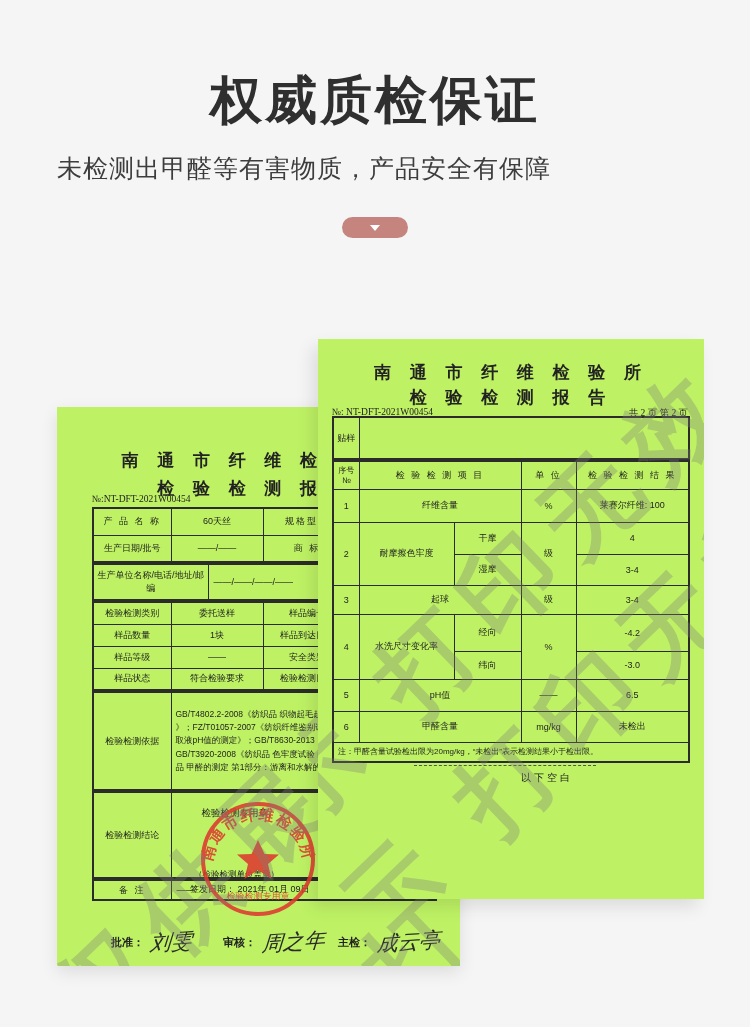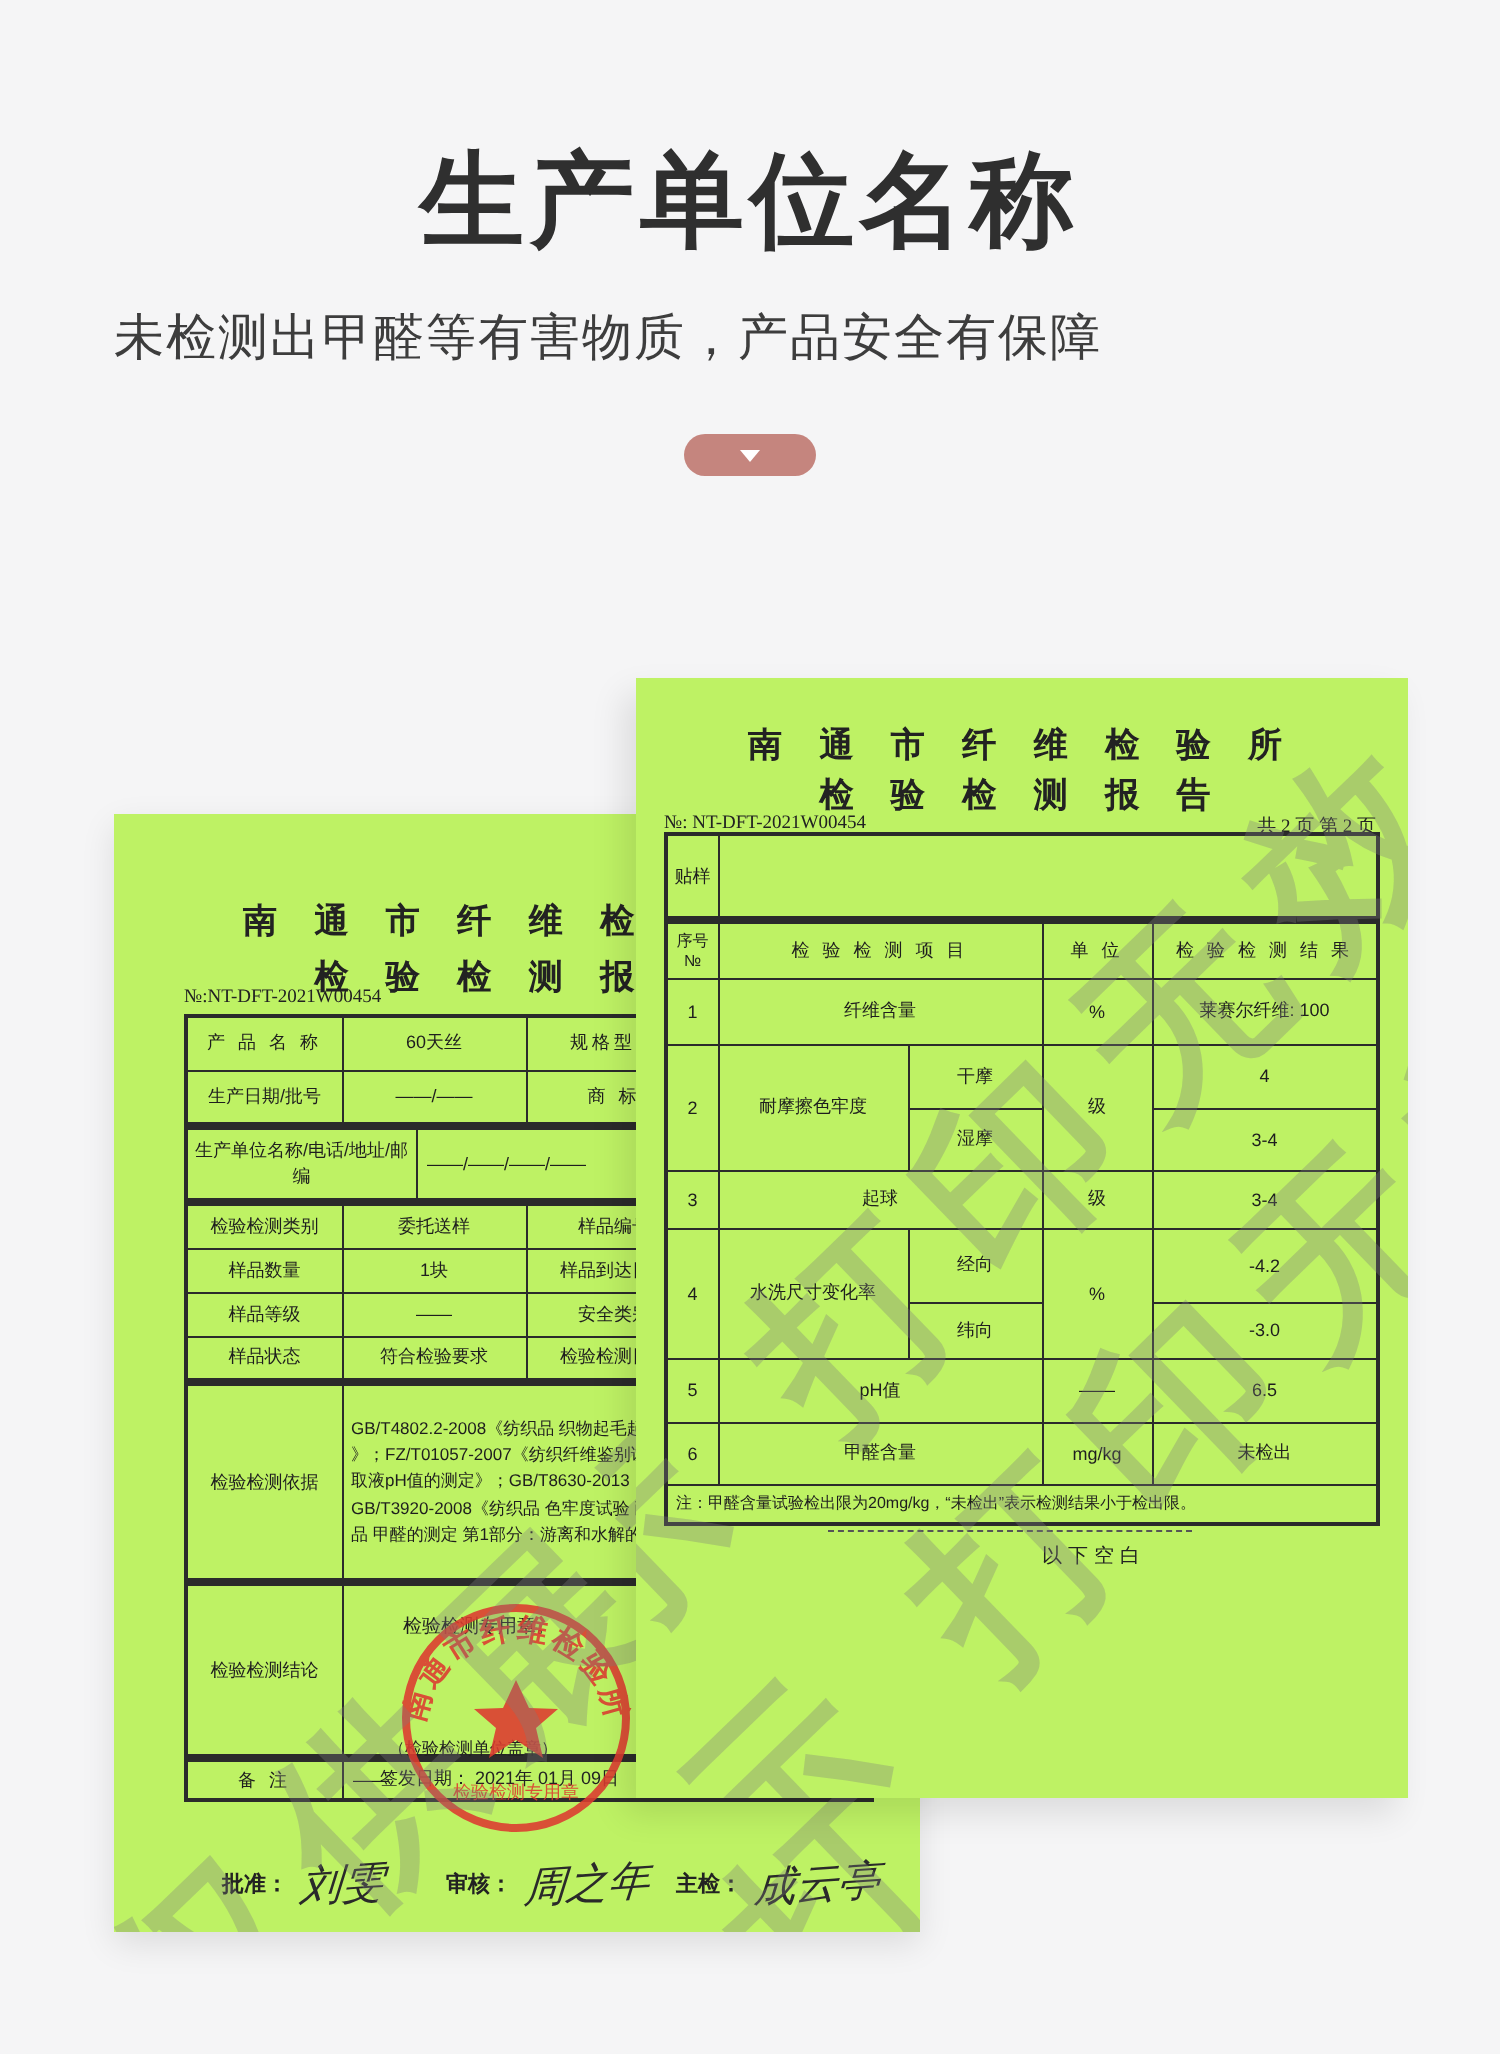--- a/index.html
+++ b/index.html
@@ -73,21 +73,21 @@
   .sign-group{position:absolute;top:0;white-space:nowrap;}
   .sign-label{font-size:11px;font-weight:700;color:#222;vertical-align:middle;}
   .hand{
     display:inline-block;font-size:21px;color:#2a2a2a;font-style:italic;
     transform:rotate(-4deg) skewX(-8deg);vertical-align:middle;margin-left:2px;
   }
 </style>
 </head>
 <body>
 
-<div class="page-title">生产单位名称</div>
+<div class="page-title">权威质检保证</div>
 <div class="page-subtitle">未检测出甲醛等有害物质，产品安全有保障</div>
 <div class="pill">
   <span class="tri"></span>
 </div>
 
 <div class="sheet sheet-left">
   <div class="cert-title1" style="top:42px">南 通 市 纤 维 检 验 所</div>
   <div class="cert-title2" style="top:70px">检 验 检 测 报 告</div>
   <div class="small lc-no">№:NT-DFT-2021W00454</div>
 

